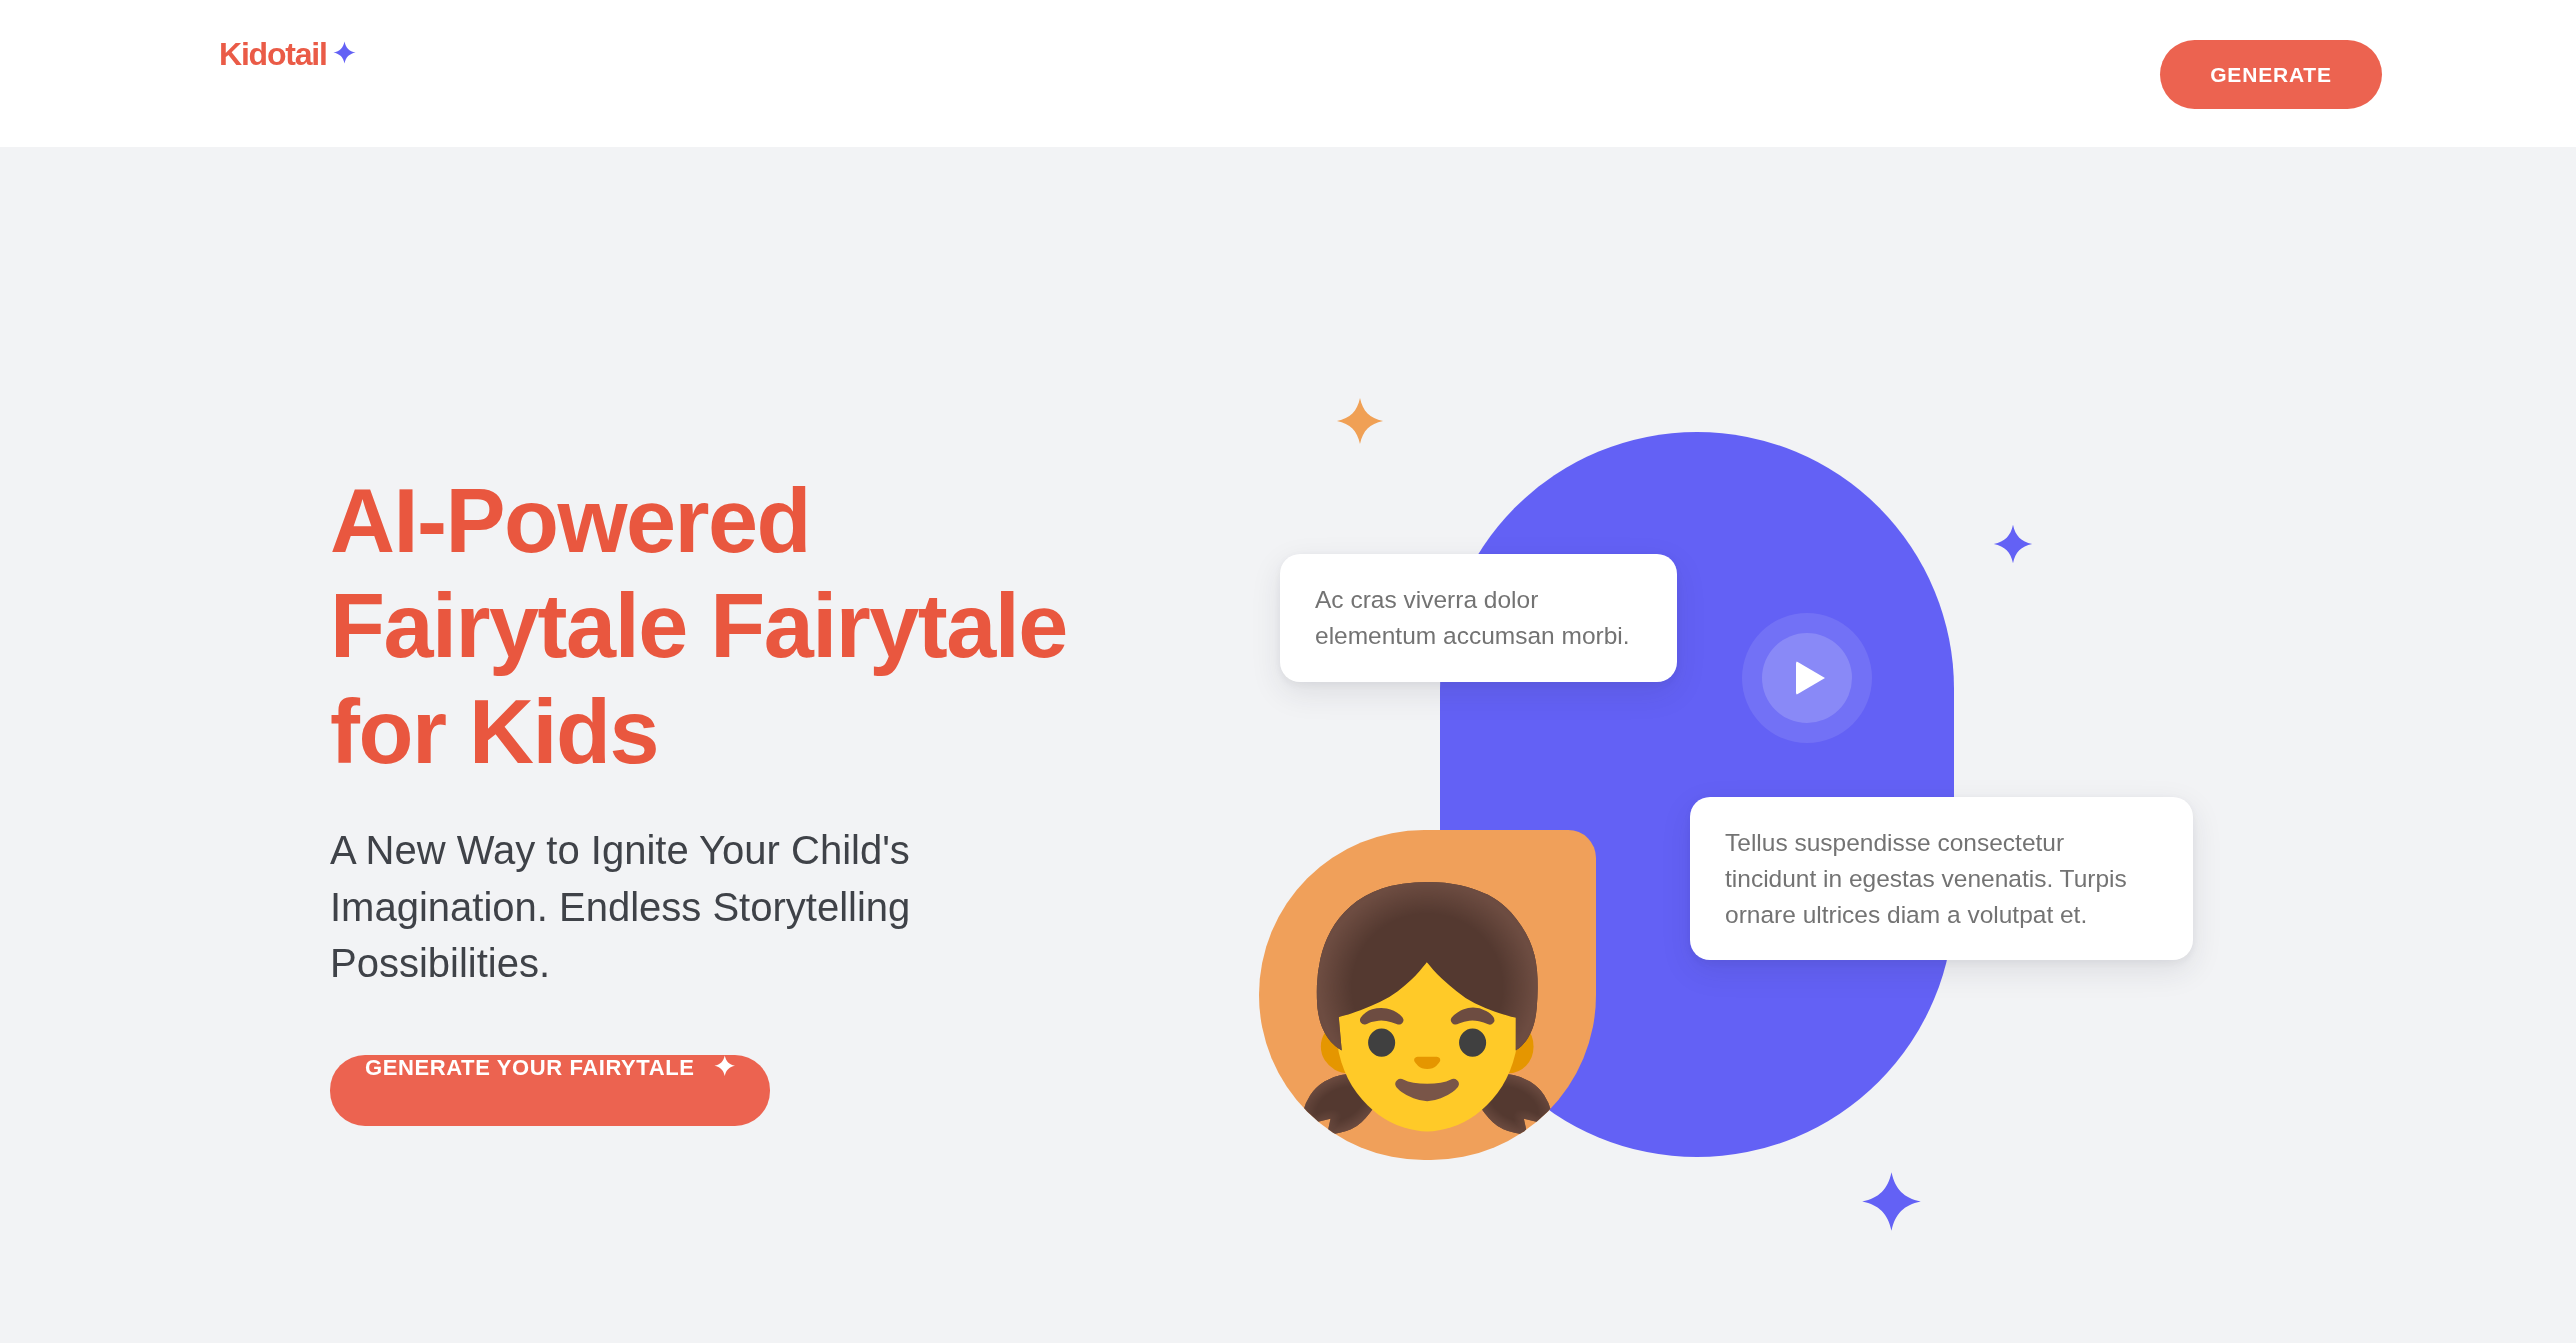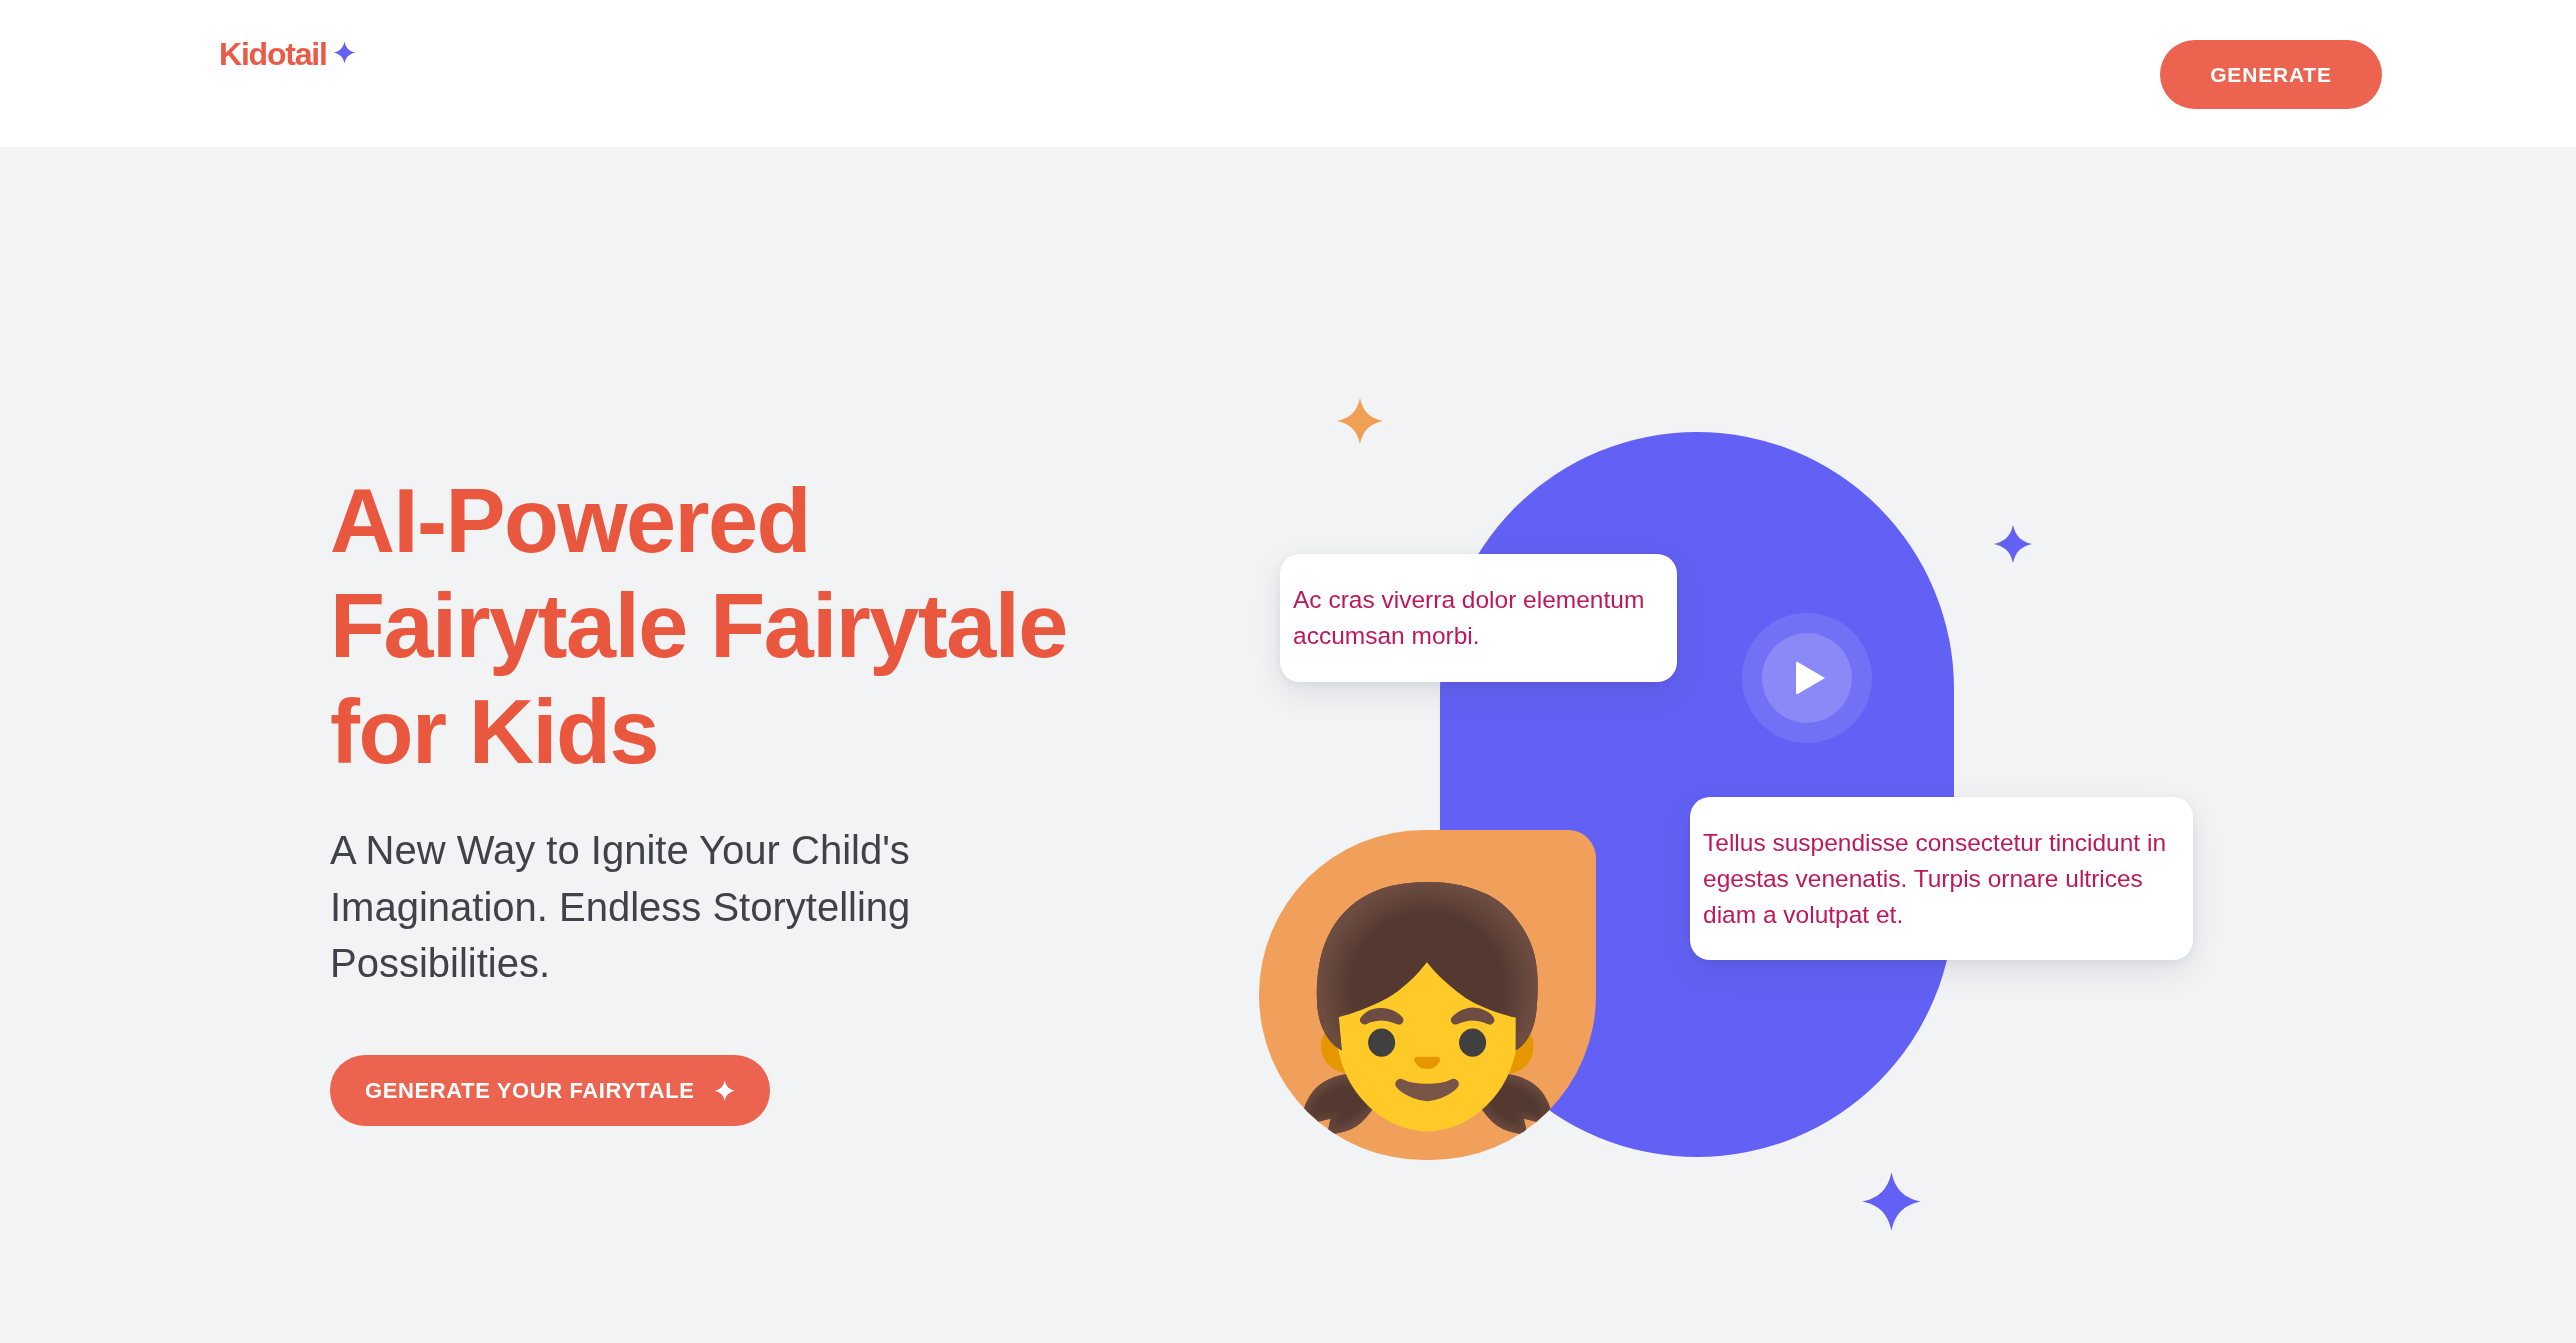--- a/index.html
+++ b/index.html
@@ -46,21 +46,21 @@
   .hero-title{
     font-size:90px; line-height:1.17; font-weight:bold;
     color:#E9573F; letter-spacing:-1.5px;
   }
   .hero-sub{
     margin-top:37px;
     font-size:40px; line-height:1.42; color:#3F4248; font-weight:normal;
   }
   .cta-btn{
     margin-top:63px;
-    display:inline-flex; align-items:center; gap:19px;
+    display:inline-flex; align-items:flex-start; gap:19px;
     height:71px; padding:0 35px;
     background:#EC6350; border:none; border-radius:35px;
     color:#FFFFFF; font-size:22px; font-weight:bold;
     letter-spacing:0.6px; cursor:pointer;
     font-family:"Liberation Sans", sans-serif;
   }
   .cta-star{ width:21.5px; height:21.5px; }
 
   .play-btn{
     position:absolute; left:1.5px; top:0;
@@ -99,23 +99,23 @@
     transform:translate(-50%,-50%);
     font-size:230px; line-height:1;
     user-select:none;
   }
 
   
   .bubble{
     position:absolute; background:#FFFFFF;
     border-radius:20px;
     box-shadow:0 10.7px 31px rgba(40,44,63,0.10), 0 2.3px 7.7px rgba(40,44,63,0.05);
-    color:#be185d; z-index:30;
+    color:#737373; z-index:30;
     font-size:24.5px; line-height:1.46;
-    padding:28px 13px;
+    padding:28px 35px;
   }
   .bubble-1{ left:1280px; top:554px; width:397px; }
   .bubble-2{ left:1690px; top:797px; width:503px; }
 
   
   .deco{ position:absolute; z-index:25; }
   .star-1{ left:1336px; top:397px; width:48px; height:48px; }
   .star-2{ left:1993px; top:524px; width:40px; height:40px; }
   .star-3{ left:1861px; top:1171px; width:61px; height:61px; }
 </style>

